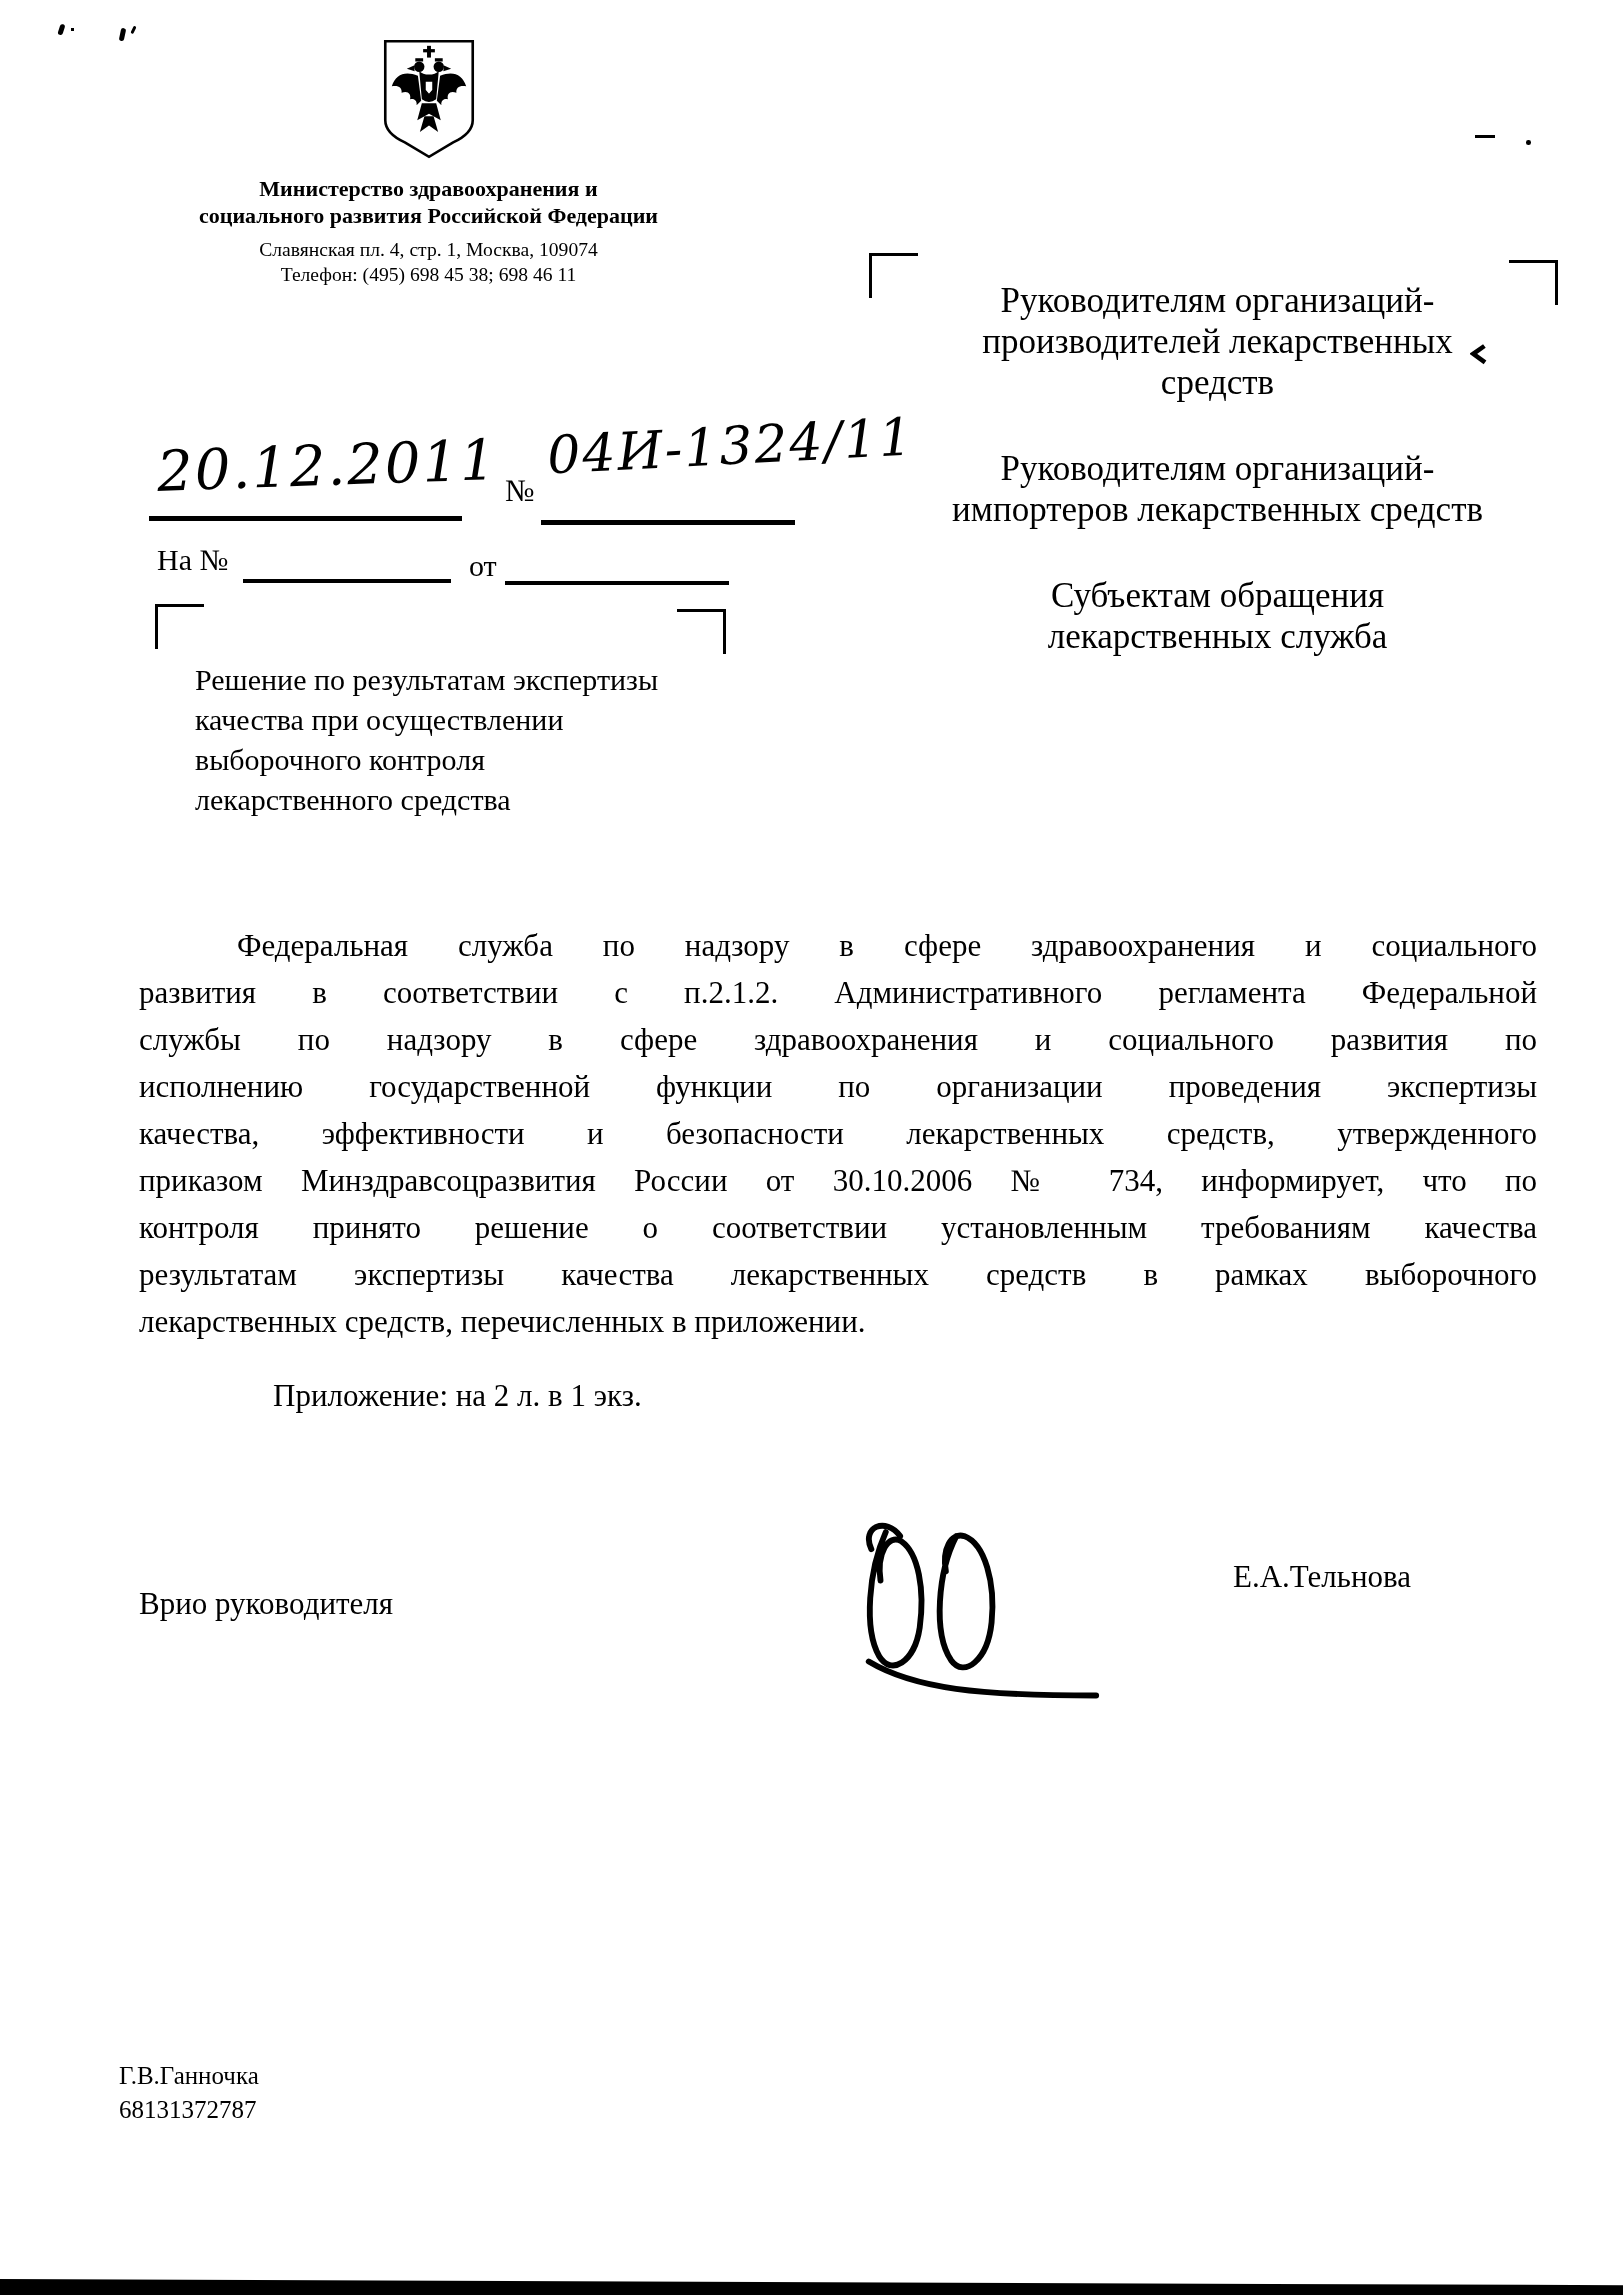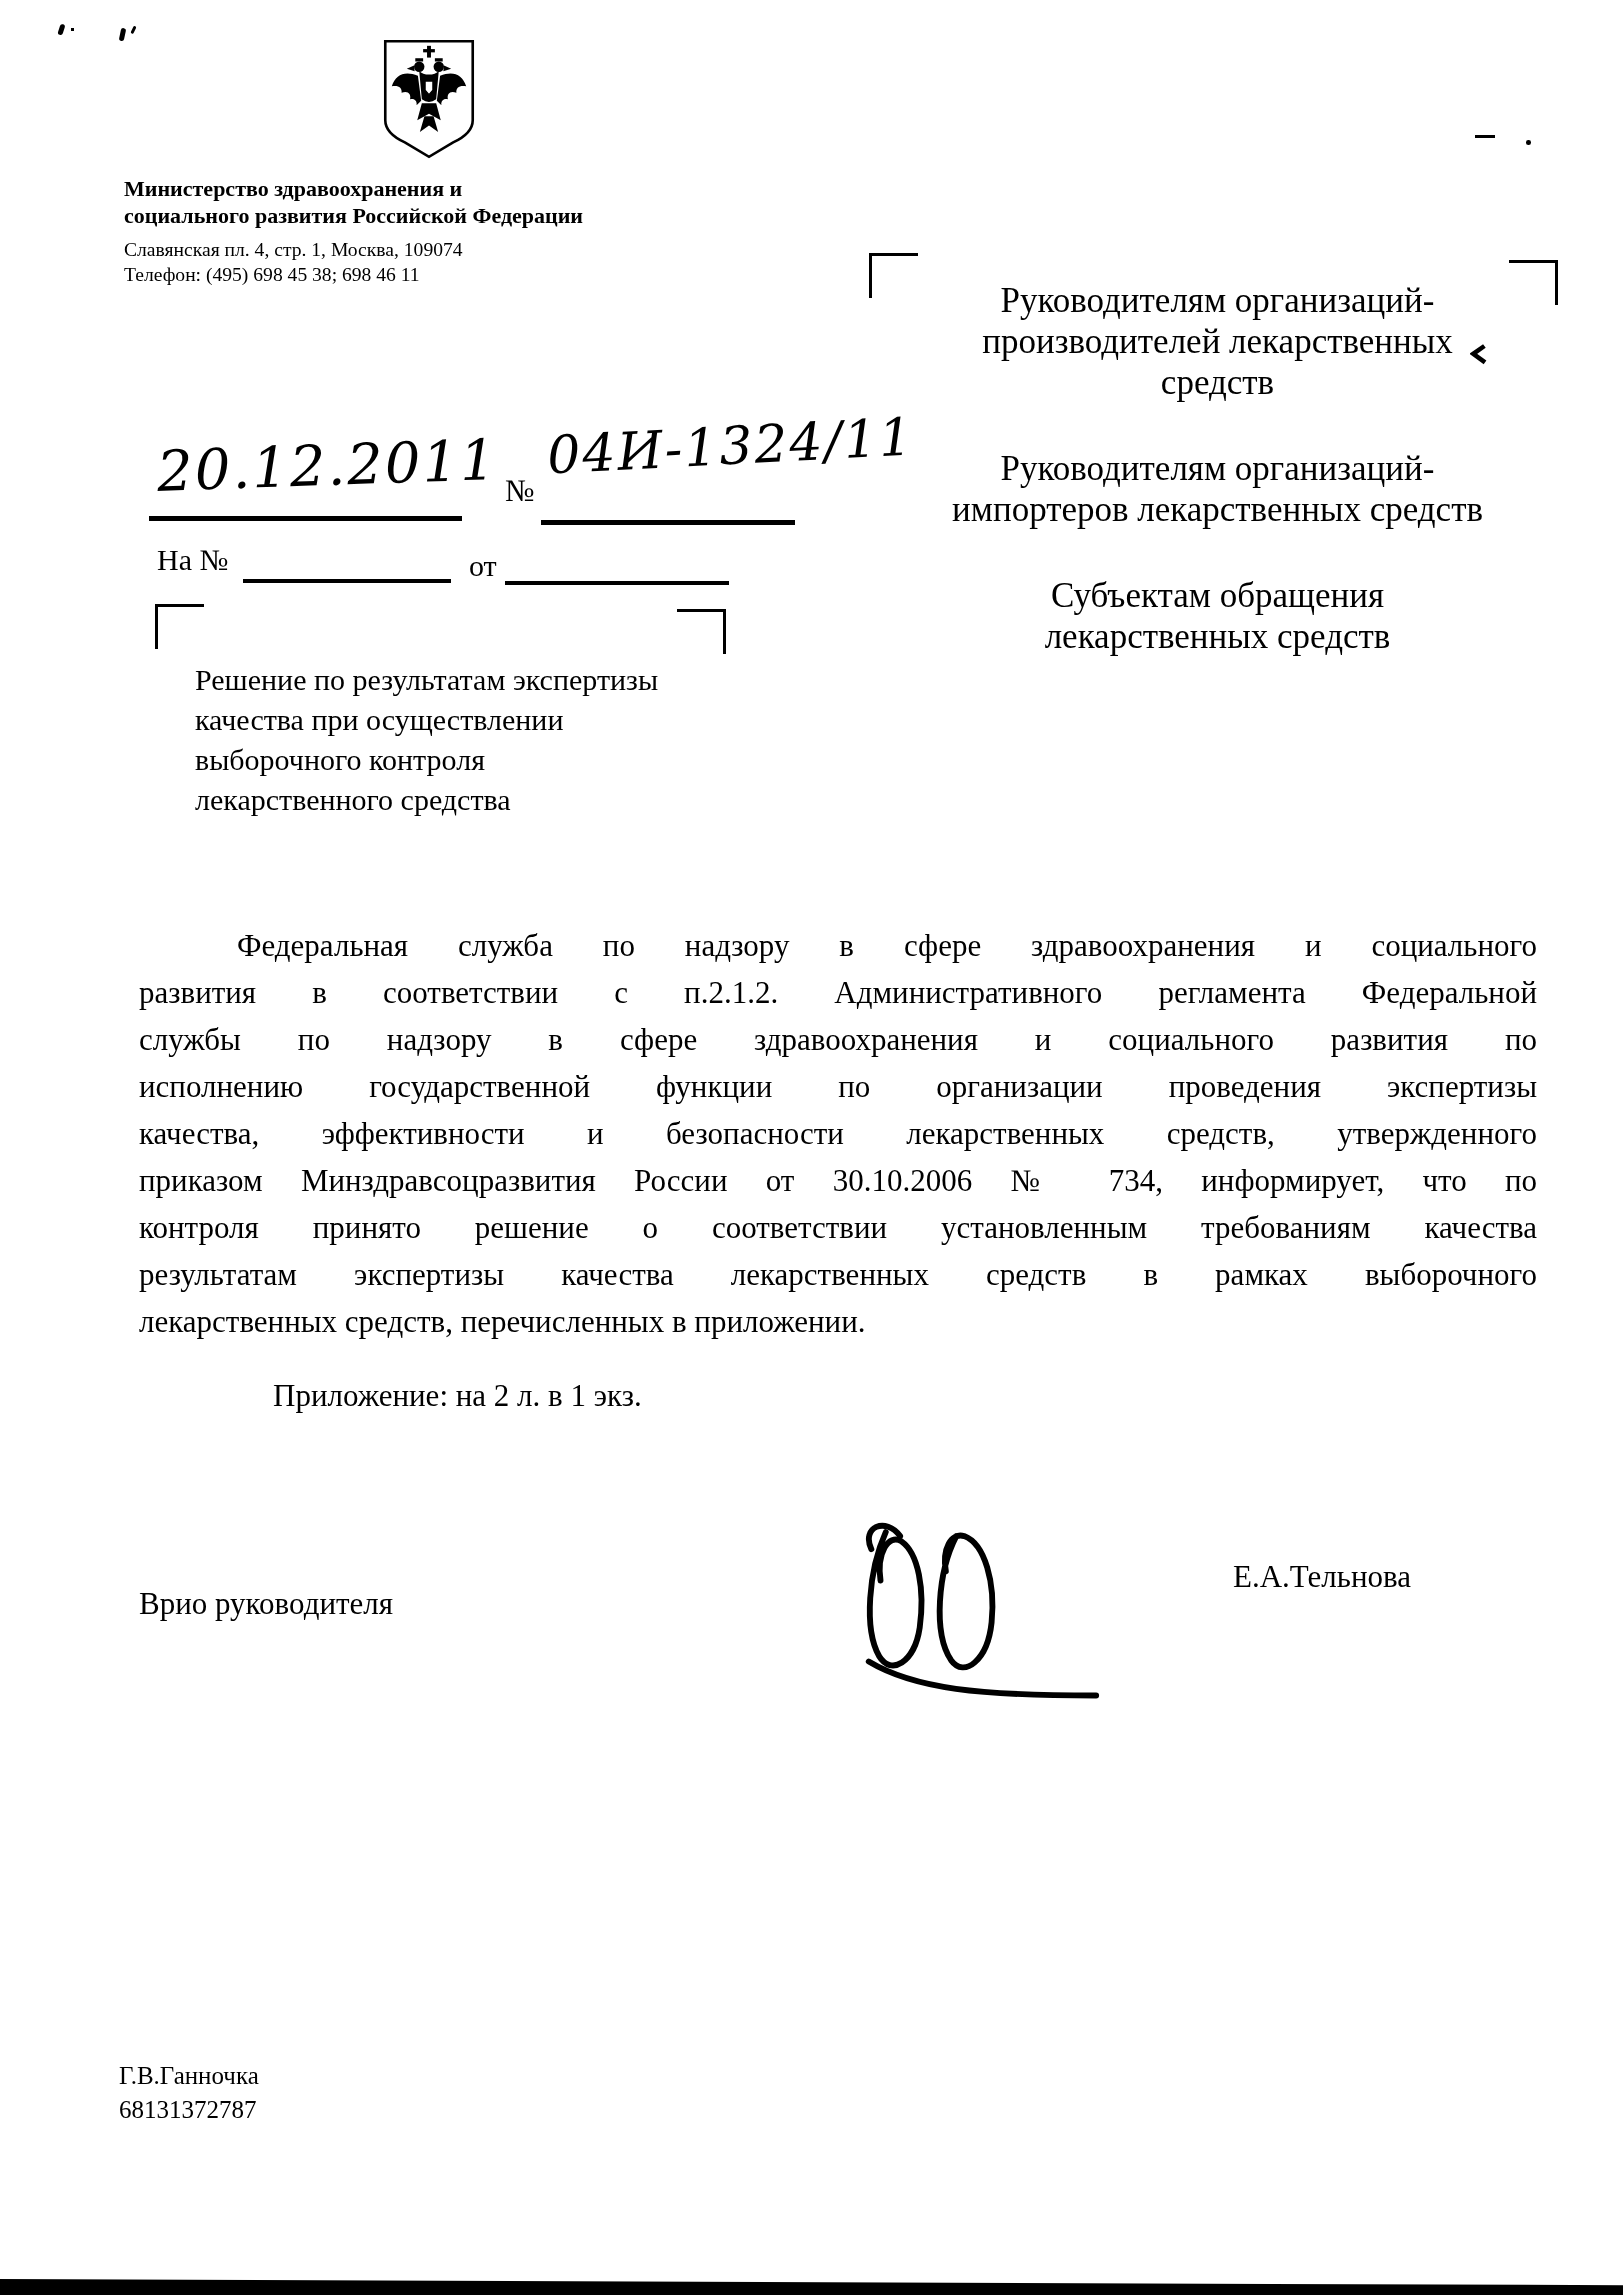--- a/index.html
+++ b/index.html
@@ -4,21 +4,21 @@
 <style>
   html,body { margin:0; padding:0; background:#777; }
   .page {
     position:relative; width:1623px; height:2295px; margin:0 auto;
     background:#ffffff; color:#000;
     font-family:"Liberation Serif","DejaVu Serif",serif;
     overflow:hidden;
   }
 
   
-  .letterhead { position:absolute; left:124px; top:38px; width:609px; text-align:left; }
+  .letterhead { position:absolute; left:124px; top:38px; width:609px; text-align:center; }
   .emblem { display:block; margin:0 auto; width:98px; height:124px; }
   .ministry { font-weight:bold; font-size:22px; line-height:27px; margin-top:13px; }
   .service  { font-weight:bold; font-size:26px; line-height:31px; margin-top:10.5px; letter-spacing:0.7px; }
   .lh-addr  { font-size:19.6px; line-height:25px; margin-top:7.9px; }
 
   
   .hw { font-style:italic; font-family:"DejaVu Serif","Liberation Serif",serif; white-space:nowrap; }
   .hw-date   { position:absolute; left:157px; top:433px; font-size:56px; transform:rotate(-2deg); letter-spacing:2px; }
   .hw-number { position:absolute; left:547px; top:416px; font-size:52px; transform:rotate(-3deg); letter-spacing:2px; }
   .num-label { position:absolute; left:505px; top:473px; font-size:31px; }
@@ -147,21 +147,21 @@
       <div>Руководителям  организаций-</div>
       <div>производителей лекарственных</div>
       <div>средств</div>
     </div>
     <div class="addr-group">
       <div>Руководителям организаций-</div>
       <div>импортеров лекарственных средств</div>
     </div>
     <div class="addr-group">
       <div>Субъектам  обращения</div>
-      <div>лекарственных  средств</div>
+      <div>лекарственных  служба</div>
     </div>
   </div>
 
   <div class="body">
     <div class="body-line first">Федеральная служба по надзору в сфере здравоохранения и социального</div>
     <div class="body-line">развития в соответствии с п.2.1.2. Административного регламента Федеральной</div>
     <div class="body-line">службы по надзору в сфере здравоохранения и социального развития по</div>
     <div class="body-line">исполнению государственной функции по организации проведения экспертизы</div>
     <div class="body-line">качества, эффективности и безопасности лекарственных средств, утвержденного</div>
     <div class="body-line">приказом Минздравсоцразвития России от 30.10.2006 № 734, информирует, что по</div>

